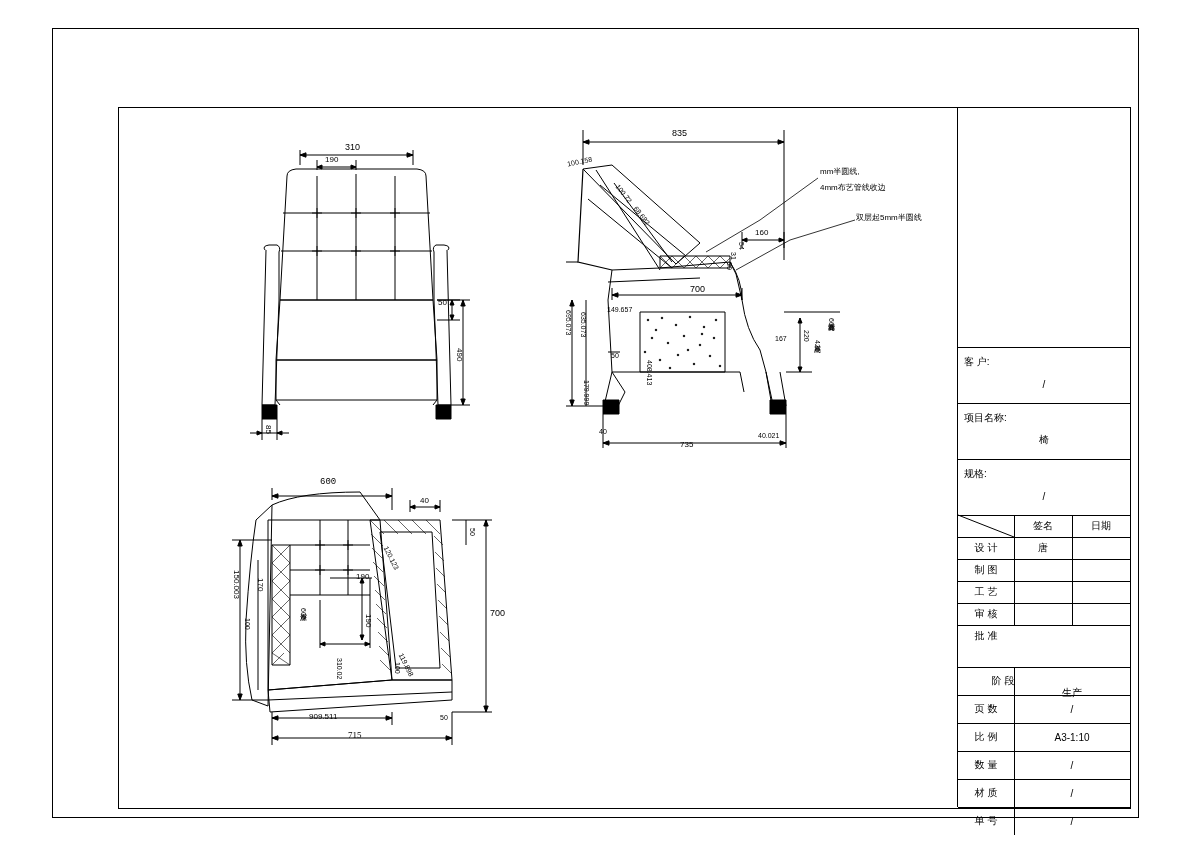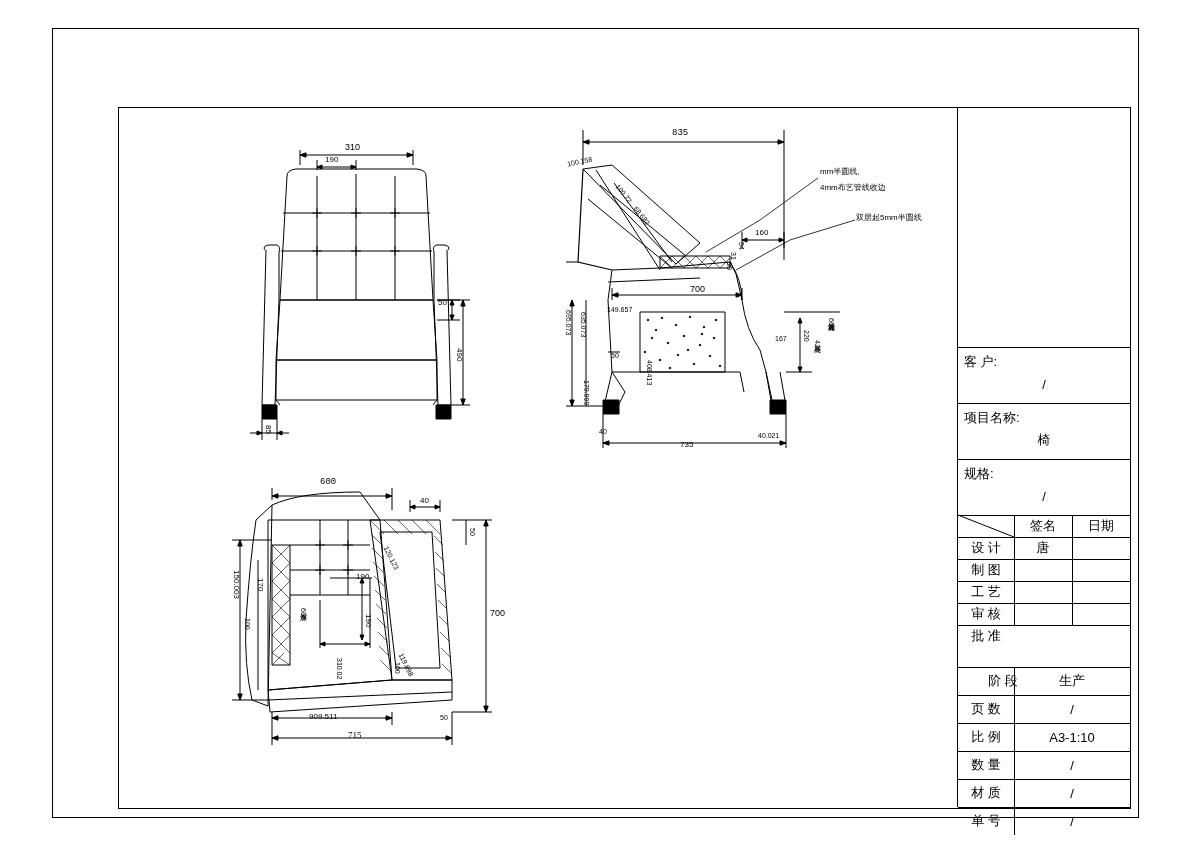--- a/index.html
+++ b/index.html
@@ -4,21 +4,21 @@
 <style>
   html,body{margin:0;padding:0;background:#ffffff;}
   body{width:1191px;height:842px;font-family:"Liberation Sans",sans-serif;color:#000;}
   #sheet{position:relative;width:1191px;height:842px;overflow:hidden;background:#fff;}
 
   .frame-outer{position:absolute;left:52px;top:28px;width:1085px;height:788px;border:1px solid #000;}
   .frame-inner{position:absolute;left:118px;top:107px;width:1011px;height:700px;border:1.4px solid #000;}
 
   
   .tb{position:absolute;left:957px;top:107px;width:172px;height:700px;border-left:1.4px solid #000;box-sizing:border-box;}
-  .tb .cell{position:absolute;box-sizing:border-box;font-size:13px;display:flex;align-items:center;}
+  .tb .cell{position:absolute;box-sizing:border-box;font-size:10px;display:flex;align-items:center;}
   .tb .lab{padding-left:6px;}
   .tb .ctr{justify-content:center;}
   .vline{position:absolute;width:0;border-left:1px solid #000;}
   .hline{position:absolute;height:0;border-top:1px solid #000;}
 
   .lbl{position:absolute;font-size:9px;white-space:nowrap;}
   .lbl.sm{font-size:8px;}
   .lbl.xs{font-size:7px;}
   .vert{writing-mode:vertical-rl;text-orientation:mixed;}
 
@@ -290,21 +290,21 @@
       </g>
     </g>
   </svg>
 
   <div class="lbl" style="left:345px;top:142px;">310</div>
   <div class="lbl sm" style="left:325px;top:155px;">190</div>
   <div class="lbl sm" style="left:438px;top:298px;">50</div>
   <div class="lbl sm vert" style="left:455px;top:348px;">490</div>
   <div class="lbl sm vert" style="left:264px;top:425px;">85</div>
 
-  <div class="lbl" style="left:672px;top:128px;font-family:Liberation Mono, monospace;">835</div>
+  <div class="lbl" style="left:672px;top:128px;">835</div>
   <div class="lbl xs" style="left:567px;top:158px;transform:rotate(-12deg);">100.158</div>
   <div class="lbl xs" style="left:620px;top:183px;transform:rotate(52deg);transform-origin:left top;">100.72</div>
   <div class="lbl xs" style="left:638px;top:205px;transform:rotate(52deg);transform-origin:left top;">68.682</div>
   <div class="lbl sm" style="left:755px;top:228px;">160</div>
   <div class="lbl" style="left:690px;top:284px;">700</div>
   <div class="lbl xs" style="left:611px;top:352px;">50</div>
   <div class="lbl xs" style="left:599px;top:428px;">40</div>
   <div class="lbl sm" style="left:680px;top:440px;">735</div>
   <div class="lbl xs" style="left:758px;top:432px;">40.021</div>
   <div class="lbl xs vert" style="left:565px;top:310px;">695.073</div>
@@ -391,21 +391,21 @@
 
     <div class="cell ctr" style="left:0;top:496px;width:56px;height:22px;">审 核</div>
     <div class="cell ctr" style="left:56px;top:496px;width:58px;height:22px;"></div>
     <div class="cell ctr" style="left:114px;top:496px;width:58px;height:22px;"></div>
 
     <div class="cell ctr" style="left:0;top:518px;width:56px;height:22px;">批 准</div>
     <div class="cell ctr" style="left:56px;top:518px;width:58px;height:22px;"></div>
     <div class="cell ctr" style="left:114px;top:518px;width:58px;height:22px;"></div>
 
     <div class="cell ctr" style="left:17px;top:560px;width:56px;height:28px;">阶 段</div>
-    <div class="cell ctr" style="left:56px;top:560px;width:116px;height:28px;text-align:center;">生产</div>
+    <div class="cell ctr" style="left:56px;top:572px;width:116px;height:28px;text-align:center;">生产</div>
 
     <div class="cell ctr" style="left:0;top:588px;width:56px;height:28px;">页 数</div>
     <div class="cell ctr" style="left:56px;top:588px;width:116px;height:28px;">/</div>
 
     <div class="cell ctr" style="left:0;top:616px;width:56px;height:28px;">比 例</div>
     <div class="cell ctr" style="left:56px;top:616px;width:116px;height:28px;">A3-1:10</div>
 
     <div class="cell ctr" style="left:0;top:644px;width:56px;height:28px;">数 量</div>
     <div class="cell ctr" style="left:56px;top:644px;width:116px;height:28px;">/</div>
 

